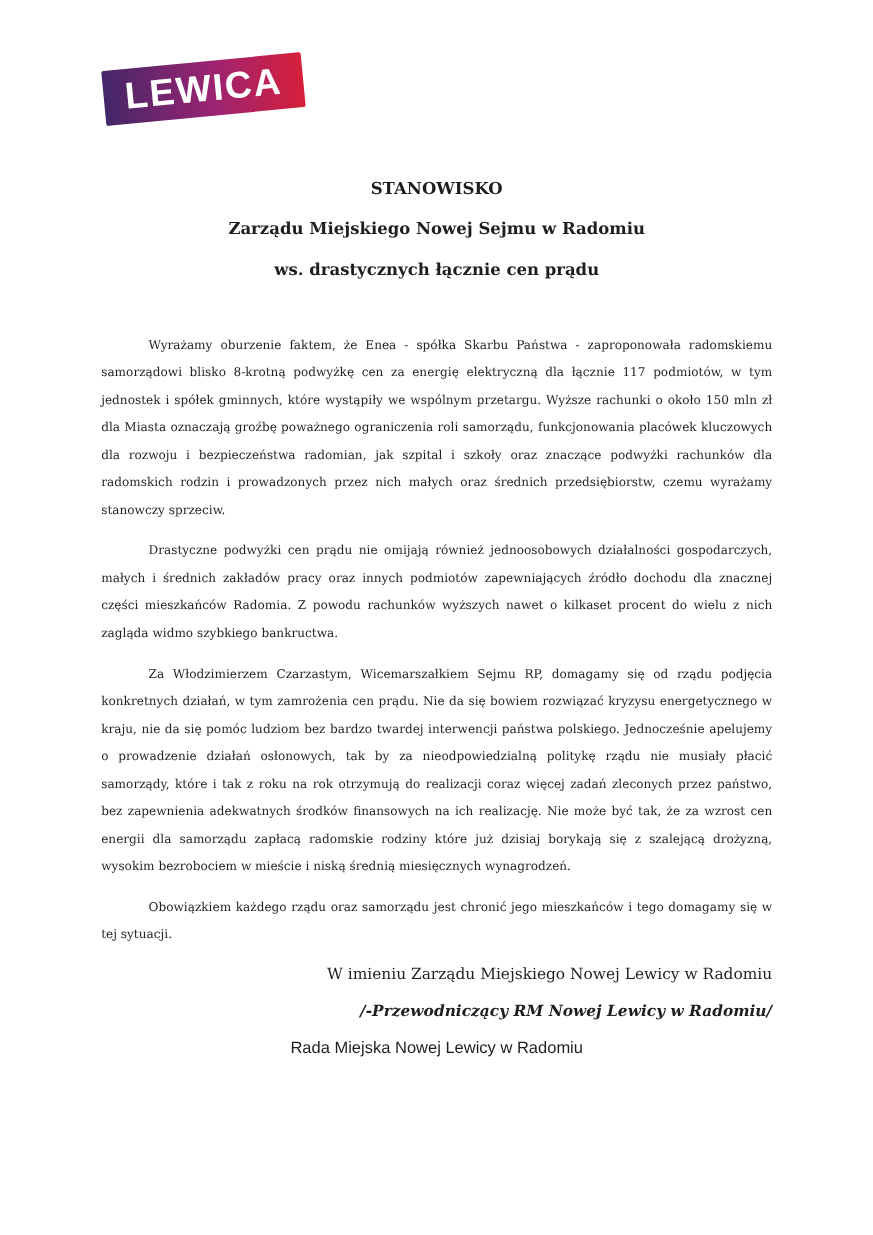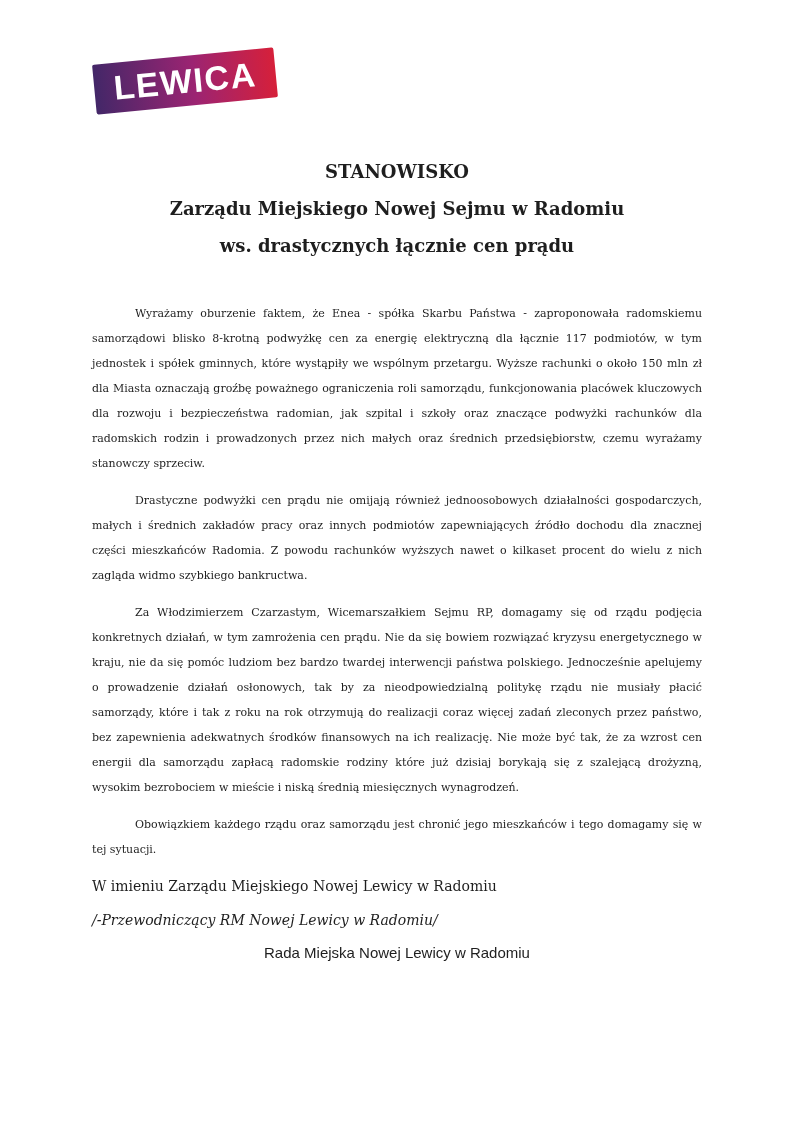--- a/index.html
+++ b/index.html
@@ -38,43 +38,43 @@
     font-size: 34px;
     line-height: 1;
     color: #ffffff;
     letter-spacing: 1.5px;
   }
 
   
   .headings { text-align: center; }
   .head-line {
     font-weight: bold;
-    font-size: 18px;
+    font-size: 15px;
     line-height: 19px;
     margin: 0 0 18px 0;
   }
 
   
   .body-block { margin-top: 46px; }
   .para {
     font-size: 11px;
     line-height: 25px;
     text-align: justify;
     text-indent: 43px;
     margin: 0 0 12px 0;
   }
 
   
-  .signature-block { margin-top: 2px; }
+  .signature-block { text-align: right; margin-top: 2px; }
   .sig-line {
     font-size: 14px;
     line-height: 25px;
     margin: 0 0 9px 0;
   }
-  .sig-role { font-style: italic; }
+  .sig-role { font-style: italic; font-weight: bold; }
 
   
   .footer-block {
     text-align: center;
     margin-top: 4px;
     font-family: "Liberation Sans", sans-serif;
   }
   .footer-line {
     font-size: 15px;
     line-height: 22px;

